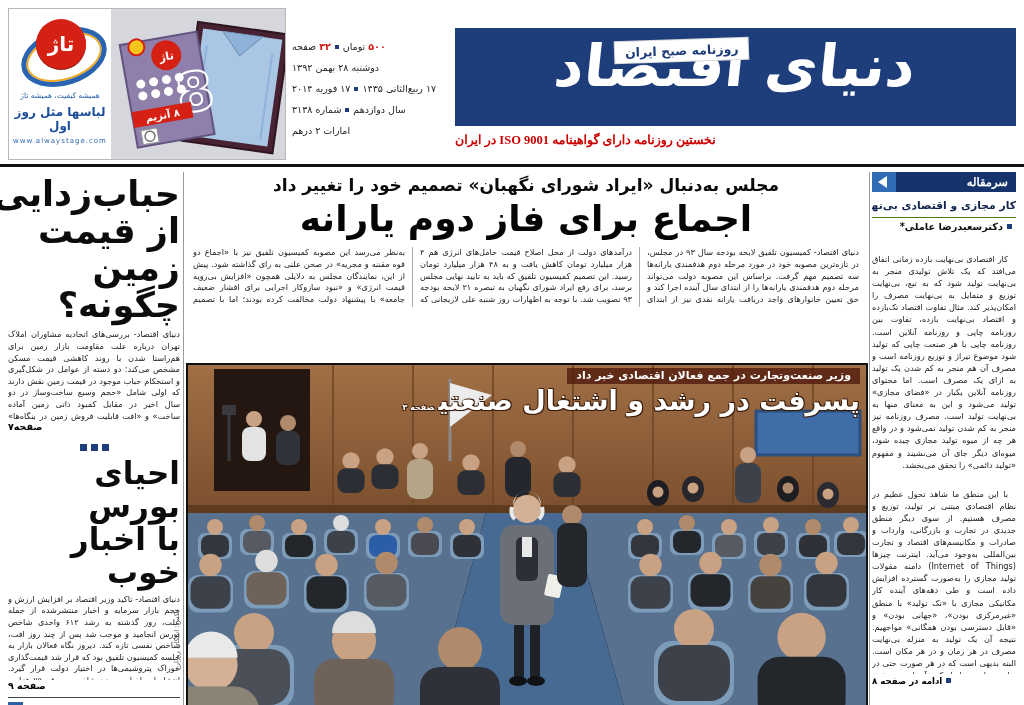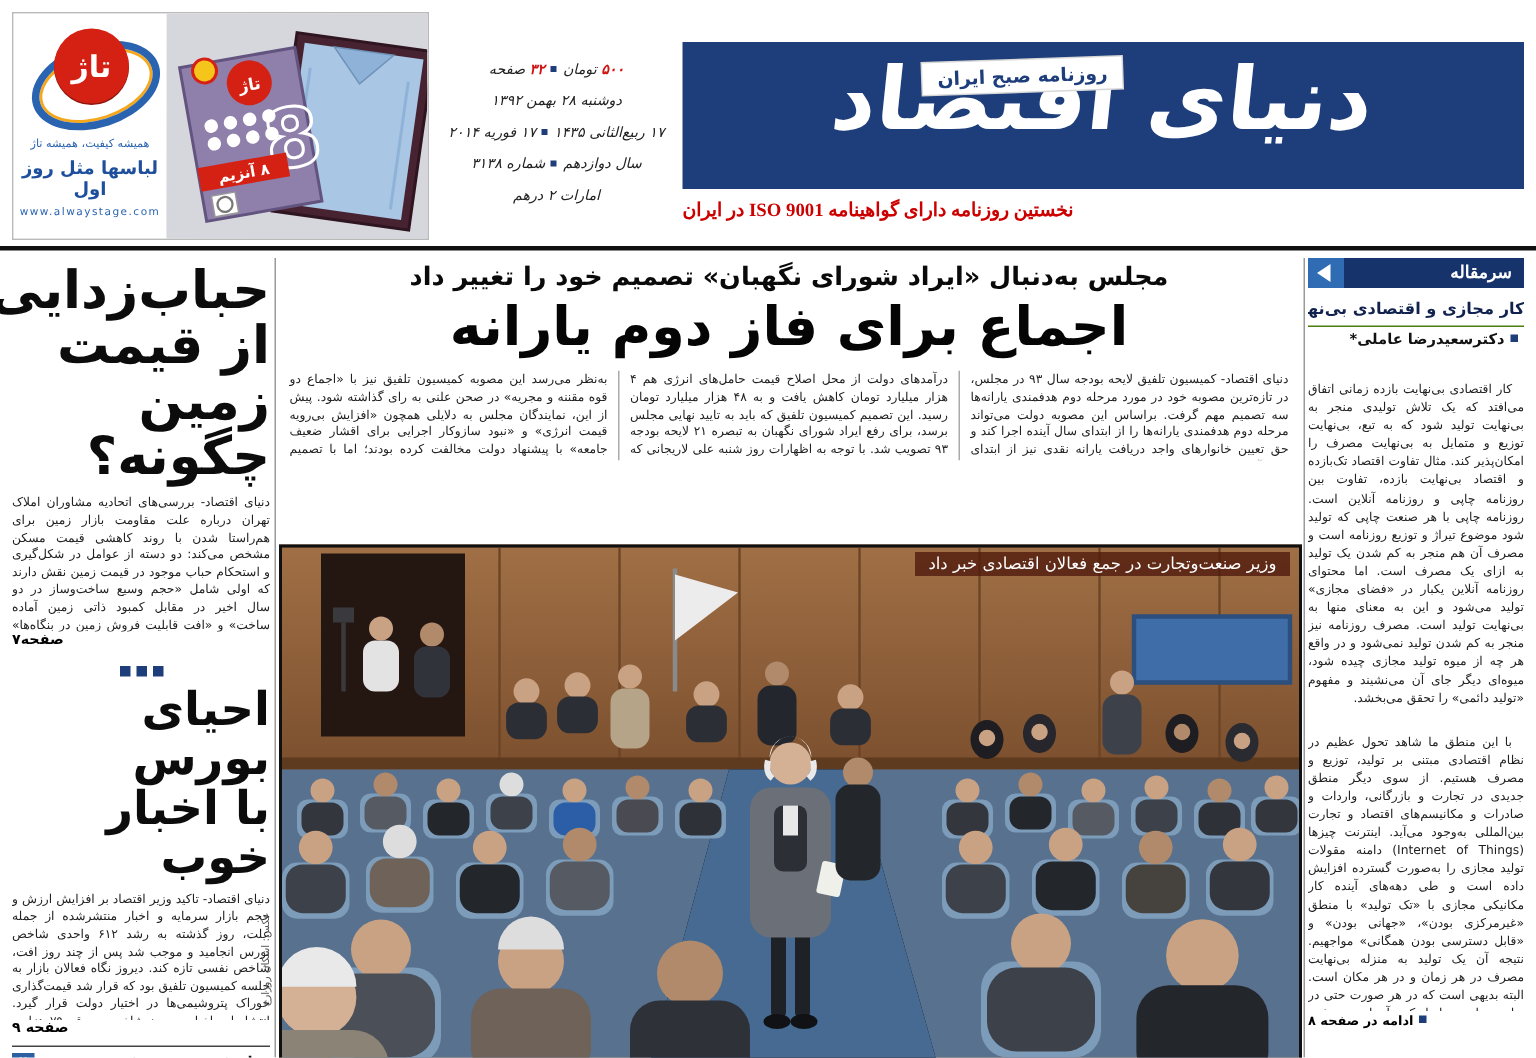--- a/index.html
+++ b/index.html
@@ -12,21 +12,21 @@
   .ad-left{position:absolute;left:0;top:0;width:102px;height:150px;background:#fff;text-align:center;}
   .taj-logo{position:relative;width:84px;height:72px;margin:6px auto 0;}
   .taj-ellipse{position:absolute;left:2px;top:14px;width:78px;height:46px;border:5px solid #2a63b0;border-radius:50%;transform:rotate(-18deg);box-shadow:inset 0 0 0 2px #f5a81c;}
   .taj-circle{position:absolute;left:18px;top:4px;width:50px;height:50px;background:#d42114;border-radius:50%;color:#fff;font-weight:bold;font-size:20px;line-height:50px;text-align:center;box-shadow:0 1px 0 #8c150c;}
   .ad-slogan{color:#2a63b0;font-size:7.5px;margin-top:4px;}
   .ad-slogan2{color:#1d4f9c;font-weight:bold;font-size:12px;margin-top:5px;}
   .ad-url{color:#2a63b0;font-size:7px;letter-spacing:1px;margin-top:4px;direction:ltr;}
   .ad-right{position:absolute;right:0;top:0;width:174px;height:150px;background:linear-gradient(135deg,#e9e9ec 0%,#cfcfd6 60%,#bfbfc8 100%);overflow:hidden;}
 
   
-  .info{left:292px;top:36px;width:158px;height:120px;direction:rtl;text-align:center;font-size:9.5px;color:#222;line-height:21px;font-style:italic;}
+  .info{left:292px;top:36px;width:158px;height:120px;direction:rtl;text-align:left;font-size:9.5px;color:#222;line-height:21px;}
   .info .red{color:#d01414;font-weight:bold;}
   .sq{display:inline-block;width:4px;height:4px;background:#1e3d7b;margin:0 4px 1px 4px;}
 
   
   .mast-band{left:455px;top:28px;width:561px;height:98px;background:#1e3d7b;}
   .mast-title{position:absolute;left:30px;top:4px;width:500px;color:#fff;font-weight:900;font-size:58px;transform:skewX(-6deg);text-align:center;white-space:nowrap;}
   .mast-badge{position:absolute;left:160px;top:12px;background:#fff;color:#1e3d7b;font-weight:bold;font-size:12.5px;padding:3px 10px;transform:rotate(-2deg);box-shadow:0 0 0 1px #d8d8d8;}
   .mast-tagline{left:455px;top:132px;width:555px;text-align:left;direction:rtl;color:#cc0000;font-weight:bold;font-size:12.5px;font-family:Liberation Serif, serif;}
   .black-rule{left:0;top:164px;width:1024px;height:3px;background:#111;}
 
@@ -49,21 +49,21 @@
   .idx .lbl{font-size:9.8px;font-weight:bold;color:#101010;text-align:right;white-space:nowrap;overflow:hidden;}
 
   
   .center{left:186px;top:173px;width:680px;height:533px;}
   .kicker{text-align:center;font-weight:bold;font-size:17px;color:#0a0a0a;margin-top:2px;}
   .headline{text-align:center;font-weight:900;font-size:36px;color:#050505;line-height:1.0;margin-top:6px;letter-spacing:-1px;}
   .lead-cols{display:flex;flex-direction:row;direction:rtl;gap:0;margin-top:10px;height:60px;overflow:hidden;}
   .lead-col{flex:1;font-size:8.2px;line-height:11.8px;text-align:justify;color:#222;padding:0 7px;border-left:1px solid #aaa;overflow:hidden;}
   .lead-col:last-child{border-left:0;}
   .photo-wrap{position:absolute;left:0;top:190px;width:678px;height:341px;border:2px solid #111;background:#7a5130;overflow:hidden;}
-  .cap-kicker{position:absolute;top:3px;right:6px;background:rgba(82,28,14,0.82);color:#fff;font-weight:normal;font-size:11px;padding:1px 9px 2px;}
+  .cap-kicker{position:absolute;top:3px;right:6px;background:rgba(82,28,14,0.82);color:#fff;font-weight:bold;font-size:11px;padding:1px 9px 2px;}
   .cap-title{position:absolute;top:20px;right:6px;color:#fff;font-weight:900;font-size:27px;text-shadow:0 0 2px #3a1c0c,1px 1px 0 #3a1c0c,-1px 1px 0 #3a1c0c,1px -1px 0 #3a1c0c;white-space:nowrap;}
   .cap-page{font-size:8px;font-weight:bold;margin-right:4px;vertical-align:baseline;}
   .credit{left:173px;top:580px;height:120px;writing-mode:vertical-rl;transform:rotate(180deg);font-size:7px;color:#555;text-align:center;}
 
   
   .sidebar{left:872px;top:172px;width:144px;height:533px;direction:rtl;}
   .ed-bar{position:relative;height:20px;background:#17336b;font-family:Liberation Serif, serif;}
   .ed-bar .lbl{position:absolute;right:8px;top:0;color:#fff;font-weight:bold;font-size:11.5px;line-height:20px;}
   .ed-arrow{position:absolute;left:0;top:0;width:24px;height:20px;background:#2f6cb3;}
   .ed-arrow:before{content:"";position:absolute;left:6px;top:4px;border-right:9px solid #fff;border-top:6px solid transparent;border-bottom:6px solid transparent;}
@@ -426,20 +426,21 @@
               <rect x="-2" y="9" width="40" height="30" rx="10" fill="#23262b"></rect>
             </g>
           <g transform="translate(-20,300) scale(2.4)">
               <circle cx="18" cy="0" r="11" fill="#d4b095"></circle>
               <path d="M7 -3 a11 11 0 0 1 22 0 Z" fill="#e9e9e9"></path>
               <rect x="-2" y="9" width="40" height="30" rx="10" fill="#8a8376"></rect>
             </g>
         </g>
       </svg>
       <div class="cap-kicker">وزیر صنعت‌وتجارت در جمع فعالان اقتصادی خبر داد</div>
+      <div class="cap-title"><span>پسرفت در رشد و اشتغال صنعتی</span><span class="cap-page">صفحه ۳</span></div>
     </div>
   </div>
 
   <div class="abs credit">عکس: اشکان روزارج</div>
 
   <div class="abs sidebar">
     <div class="ed-bar">
       <span class="lbl">سرمقاله</span>
       <span class="ed-arrow"></span>
     </div>

